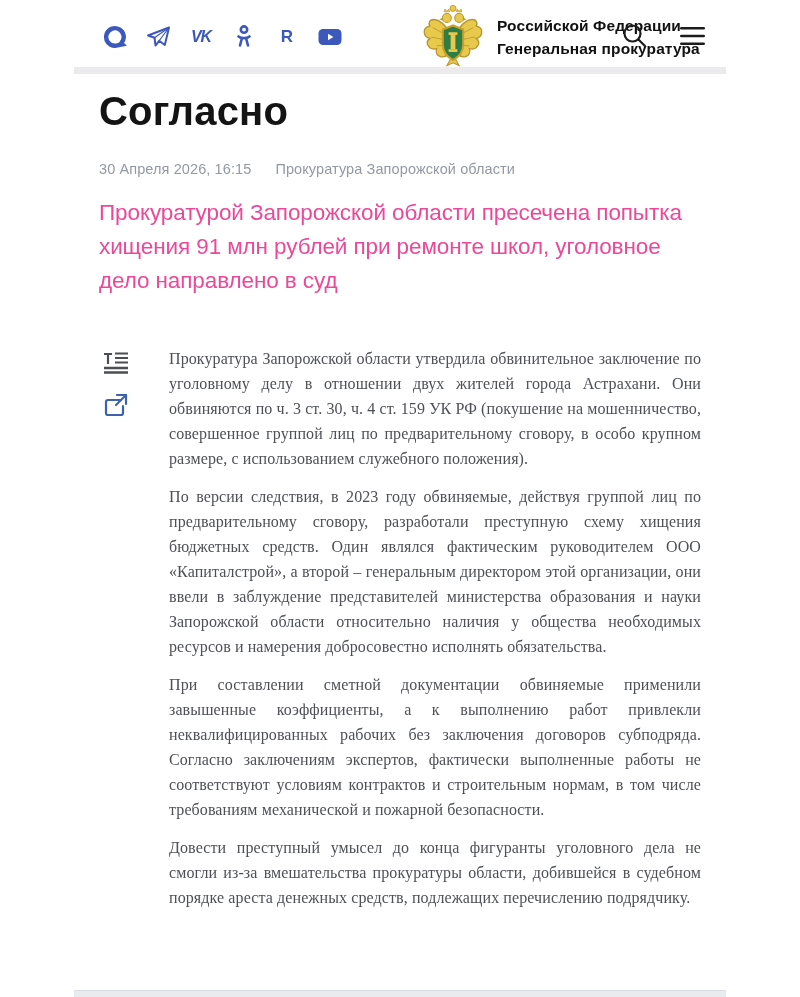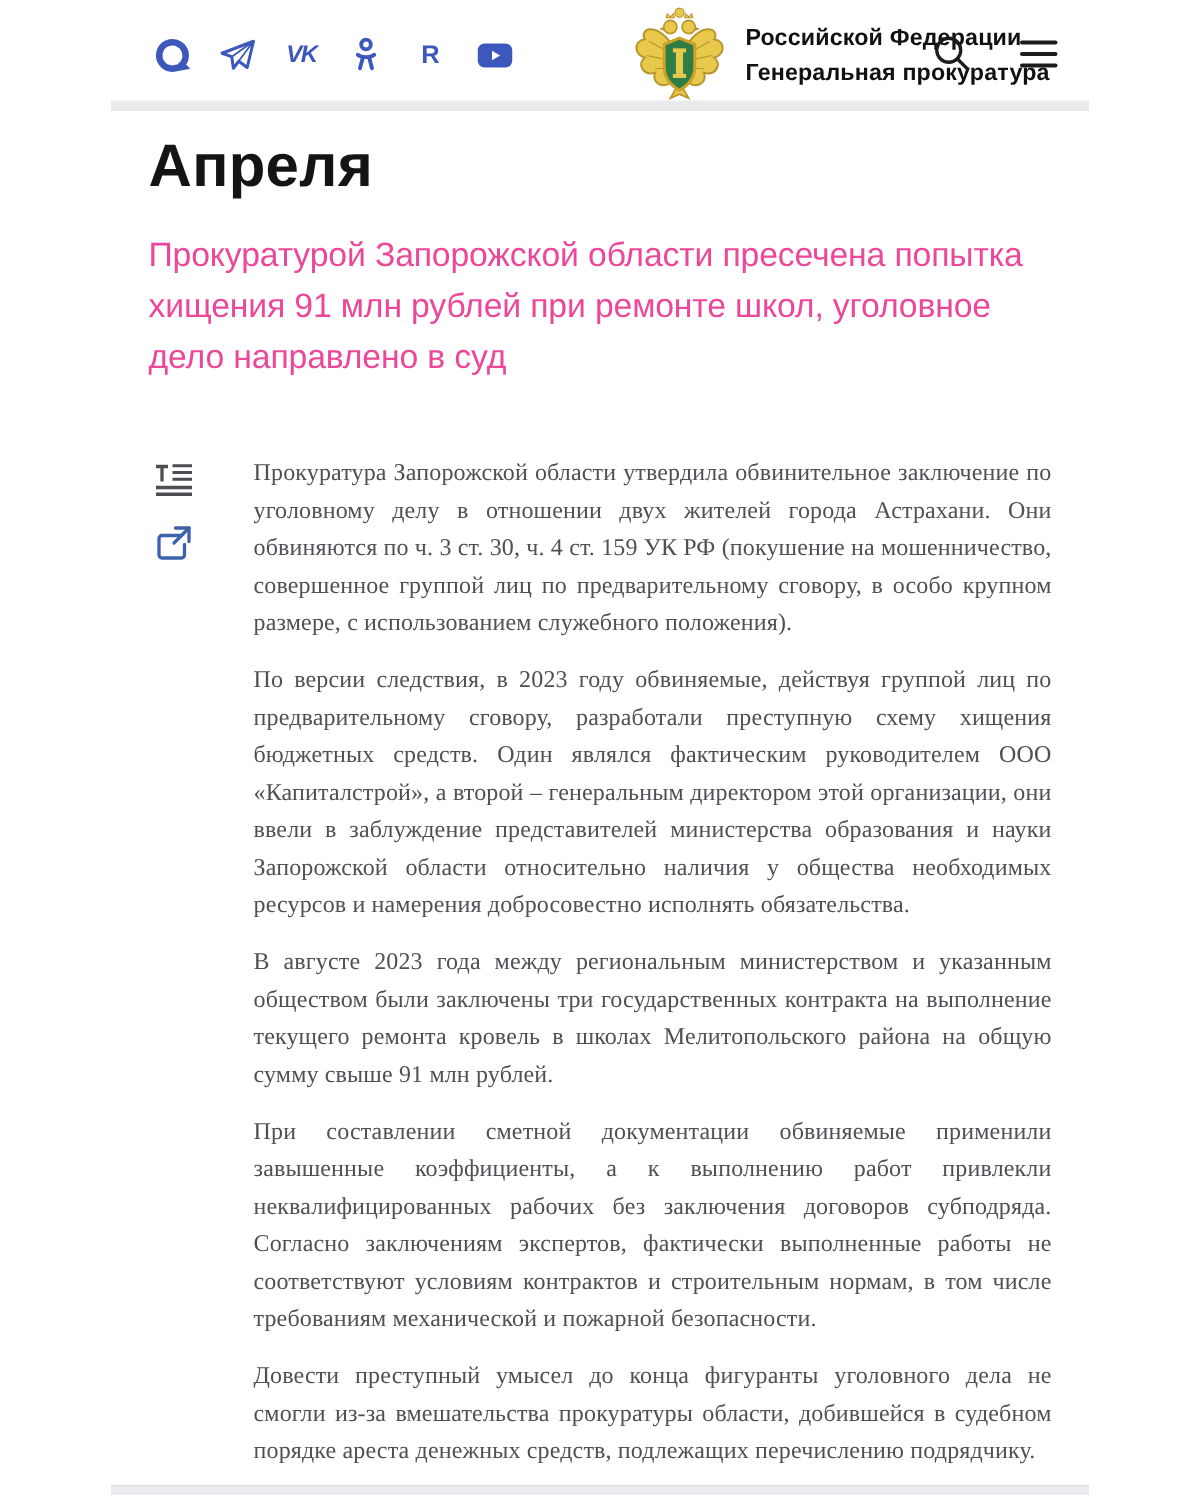--- a/index.html
+++ b/index.html
@@ -258,22 +258,26 @@
             <rect x="1" y="8.7" width="25" height="2.6" rx="1.3" fill="#1c1c1c"></rect>
             <rect x="1" y="16.4" width="25" height="2.6" rx="1.3" fill="#1c1c1c"></rect>
           </svg>
         </span>
       </button>
     </div>
   </header>
 
   <main class="main">
 
-    <h1 class="page-title">Апреля</h1>
-
+    <h1 class="page-title">Согласно</h1>
+
+    <div class="meta-row">
+      <span class="meta-date">30 Апреля 2026, 16:15</span>
+      <a class="meta-source">Прокуратура Запорожской области</a>
+    </div>
 
     <h2 class="article-title">Прокуратурой Запорожской области пресечена попытка хищения 91 млн рублей при ремонте школ, уголовное дело направлено в суд</h2>
 
     <div class="article-layout">
 
       <aside class="tools-col">
         <button class="tool-btn textsize" style="background:none;border:none;">
           <span>
             <svg width="26" height="24" viewBox="0 0 26 24" fill="none">
               <path d="M1 3 H9 M5 3 V13" stroke="currentColor" stroke-width="2.2"></path>
@@ -289,21 +293,20 @@
               <path d="M14 3 H23 V12" stroke="currentColor" stroke-width="2.2" stroke-linecap="round" stroke-linejoin="round"></path>
               <path d="M23 3 L13 13" stroke="currentColor" stroke-width="2.2" stroke-linecap="round"></path>
             </svg>
           </span>
         </button>
       </aside>
 
       <div class="article-body">
           <p>Прокуратура Запорожской области утвердила обвинительное заключение по уголовному делу в отношении двух жителей города Астрахани. Они обвиняются по ч. 3 ст. 30, ч. 4 ст. 159 УК РФ (покушение на мошенничество, совершенное группой лиц по предварительному сговору, в особо крупном размере, с использованием служебного положения).</p>
           <p>По версии следствия, в 2023 году обвиняемые, действуя группой лиц по предварительному сговору, разработали преступную схему хищения бюджетных средств. Один являлся фактическим руководителем ООО «Капиталстрой», а второй – генеральным директором этой организации, они ввели в заблуждение представителей министерства образования и науки Запорожской области относительно наличия у общества необходимых ресурсов и намерения добросовестно исполнять обязательства.</p>
-          <p>В августе 2023 года между региональным министерством и указанным обществом были заключены три государственных контракта на выполнение текущего ремонта кровель в школах Мелитопольского района на общую сумму свыше 91 млн рублей.</p>
           <p>При составлении сметной документации обвиняемые применили завышенные коэффициенты, а к выполнению работ привлекли неквалифицированных рабочих без заключения договоров субподряда. Согласно заключениям экспертов, фактически выполненные работы не соответствуют условиям контрактов и строительным нормам, в том числе требованиям механической и пожарной безопасности.</p>
           <p>Довести преступный умысел до конца фигуранты уголовного дела не смогли из-за вмешательства прокуратуры области, добившейся в судебном порядке ареста денежных средств, подлежащих перечислению подрядчику.</p>
         </div>
     </div>
 
   </main>
 
   <div class="bottom-strip"></div>
 </div>
 

